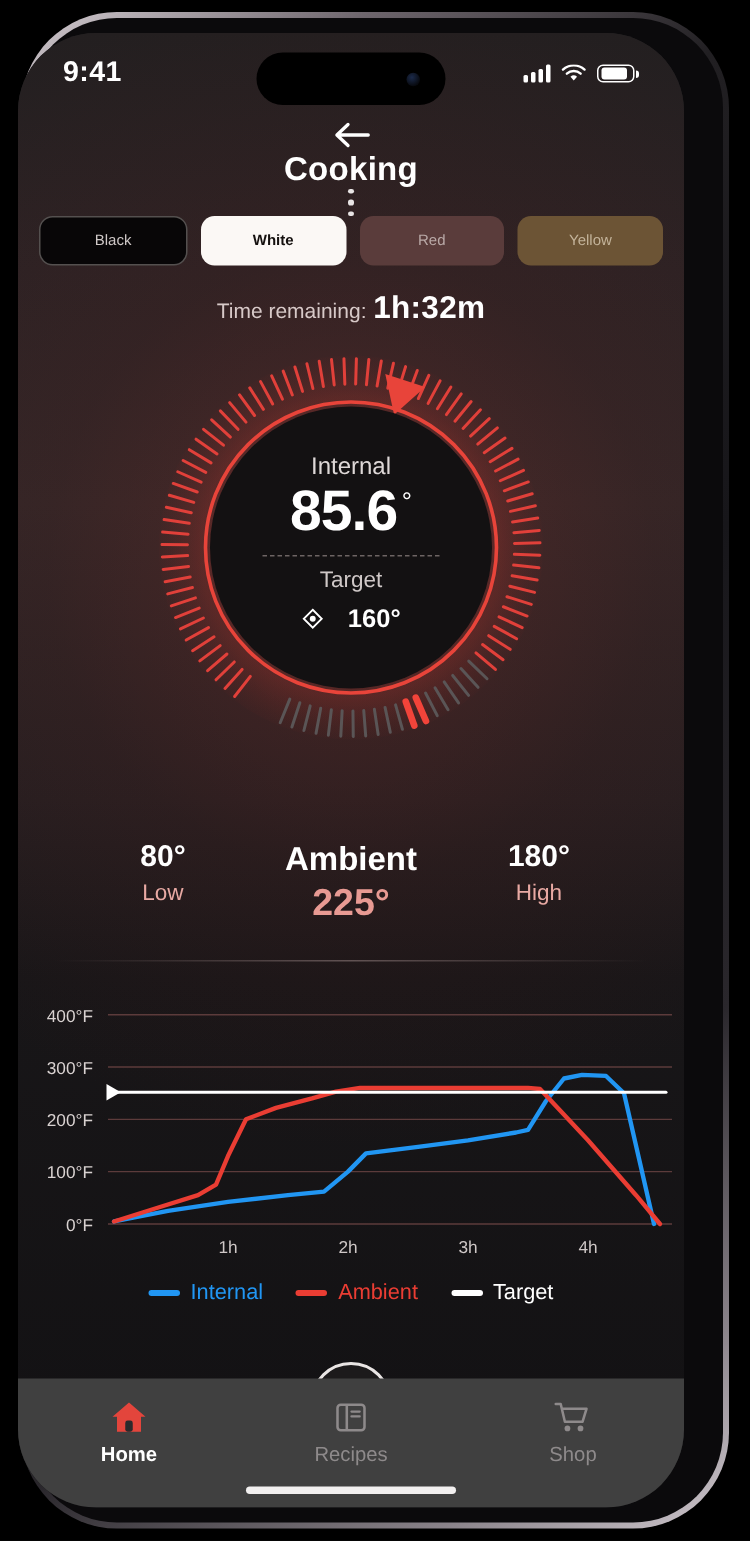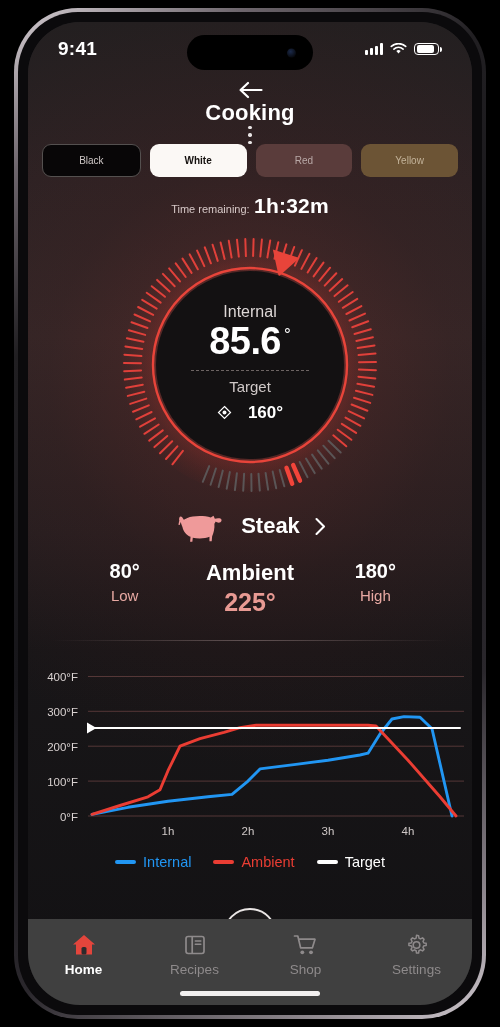--- a/index.html
+++ b/index.html
@@ -21,21 +21,21 @@
     background:linear-gradient(145deg,#d6cfd4 0%,#6e666d 12%,#211f22 26%,#17161a 50%,#2a272c 74%,#8a838a 90%,#cfc8ce 100%);
     padding:4px;
   }
   .phone-band {
     position:absolute; left:18px; top:12px;
     width:464px; height:1003px;
     border-radius:60px;
     background:#0b0a0c;
   }
   .screen {
-    position:absolute; left:28px; top:22px;
+    position:absolute; left:12px; top:22px;
     width:444px; height:983px;
     border-radius:52px;
     background:#1c1c1e;
     overflow:hidden;
   }
   
   .app-bg {
     position:absolute; inset:0;
     background:
       radial-gradient(120% 55% at 50% 36%, rgba(150,50,45,0.30) 0%, rgba(90,32,30,0.16) 38%, rgba(20,18,19,0.0) 72%),
@@ -87,21 +87,21 @@
     font-size:10px; font-weight:500; cursor:pointer;
   }
   .chip.black  { background:#080607; border:1px solid #54504f; color:#cfc8c7; }
   .chip.white  { background:#fbf8f5; color:#15110f; font-weight:700; }
   .chip.red    { background:#5a3c3b; color:#b9a9a7; }
   .chip.yellow { background:#6c5435; color:#c3b39a; }
   
   .time-row {
     position:absolute; top:172px; left:0; width:444px; text-align:center; z-index:5;
   }
-  .time-lbl { color:#d7c9c8; font-size:11px; font-weight:400; }
+  .time-lbl { color:#d7c9c8; font-size:14px; font-weight:400; }
   .time-val { color:#ffffff; font-size:21px; font-weight:700; letter-spacing:.2px; }
   
   .gauge-wrap {
     position:absolute; top:212px; left:50%; transform:translateX(-50%);
     width:300px; height:262px; z-index:4;
   }
   .gauge-svg { position:absolute; inset:0; }
   .gauge-center {
     position:absolute; left:50%; top:50%; transform:translate(-50%,-50%);
     width:188px; height:188px; border-radius:50%;
@@ -352,34 +352,20 @@
         <div class="g-target-row">
           <svg width="15" height="15" viewBox="0 0 16 16">
             <path d="M8 1.6 L14.4 8 L8 14.4 L1.6 8 Z" fill="none" stroke="#fff" stroke-width="1.3"></path>
             <circle cx="8" cy="8" r="2.1" fill="#fff"></circle>
           </svg>
           <div class="g-target-val">160°</div>
         </div>
       </div>
     </div>
 
-    <div class="food-row">
-      <svg width="54" height="36" viewBox="0 0 60 40">
-        <path d="M7 14 C6 11 8 8 10 10 L12 13 L16 11 C22 8.5 34 8 42 10.5
-                 L45 8.5 L46.5 12 L50 11.5 C53 11 55 13 53.5 15
-                 C52 17 49 16.5 47.5 15 L46 17.5 C46.5 23 45 28 43.5 31.5
-                 L43 37 L40.5 37 L40.5 32 C36 34 28 34.5 22 33
-                 L21.5 37.5 L19 37.5 L19.5 32 C15 30 11.5 26 10.5 21
-                 C9.5 19 9 17 8.5 15.5 L7.5 19 L6 18.5 Z" fill="#ef9a9a"></path>
-      </svg>
-      <div class="food-name">Steak</div>
-      <svg width="13" height="19" viewBox="0 0 13 19">
-        <path d="M2.5 2 L10 9.5 L2.5 17" stroke="#fff" stroke-width="2.1" fill="none" stroke-linecap="round" stroke-linejoin="round"></path>
-      </svg>
-    </div>
 
     <div class="stats">
       <div class="stat">
         <div class="big">80°</div>
         <div class="sub">Low</div>
       </div>
       <div class="stat center">
         <div class="big">Ambient</div>
         <div class="sub">225°</div>
       </div>
@@ -450,23 +436,16 @@
         <div class="lab">Recipes</div>
       </div>
       <div class="tab">
         <svg width="26" height="24" viewBox="0 0 26 24">
           <path d="M1.5 3 H4.8 L7.6 14.8 H19.4 L22 6.2 H6" stroke="#8e8a8b" stroke-width="1.7" fill="none" stroke-linecap="round" stroke-linejoin="round"></path>
           <circle cx="9.3" cy="19.3" r="1.9" fill="#8e8a8b"></circle>
           <circle cx="18" cy="19.3" r="1.9" fill="#8e8a8b"></circle>
         </svg>
         <div class="lab">Shop</div>
       </div>
-      <div class="tab">
-        <svg width="25" height="24" viewBox="0 0 24 24">
-          <path d="M12 2.2 l2.1 .55 .35 2.3 1.5 .88 2.1-1.05 1.5 1.5 -1.05 2.1 .88 1.5 2.3 .35 0 2.12 -2.3 .35 -.88 1.5 1.05 2.1 -1.5 1.5 -2.1-1.05 -1.5 .88 -.35 2.3 -2.12 0 -.35-2.3 -1.5-.88 -2.1 1.05 -1.5-1.5 1.05-2.1 -.88-1.5 -2.3-.35 0-2.12 2.3-.35 .88-1.5 -1.05-2.1 1.5-1.5 2.1 1.05 1.5-.88 .35-2.3 Z" fill="none" stroke="#8e8a8b" stroke-width="1.5" stroke-linejoin="round"></path>
-          <circle cx="12" cy="12" r="3.3" fill="none" stroke="#8e8a8b" stroke-width="1.6"></circle>
-        </svg>
-        <div class="lab">Settings</div>
-      </div>
     </div>
     <div class="home-bar"></div>
   </div>
 </div>
 
 </body></html>

